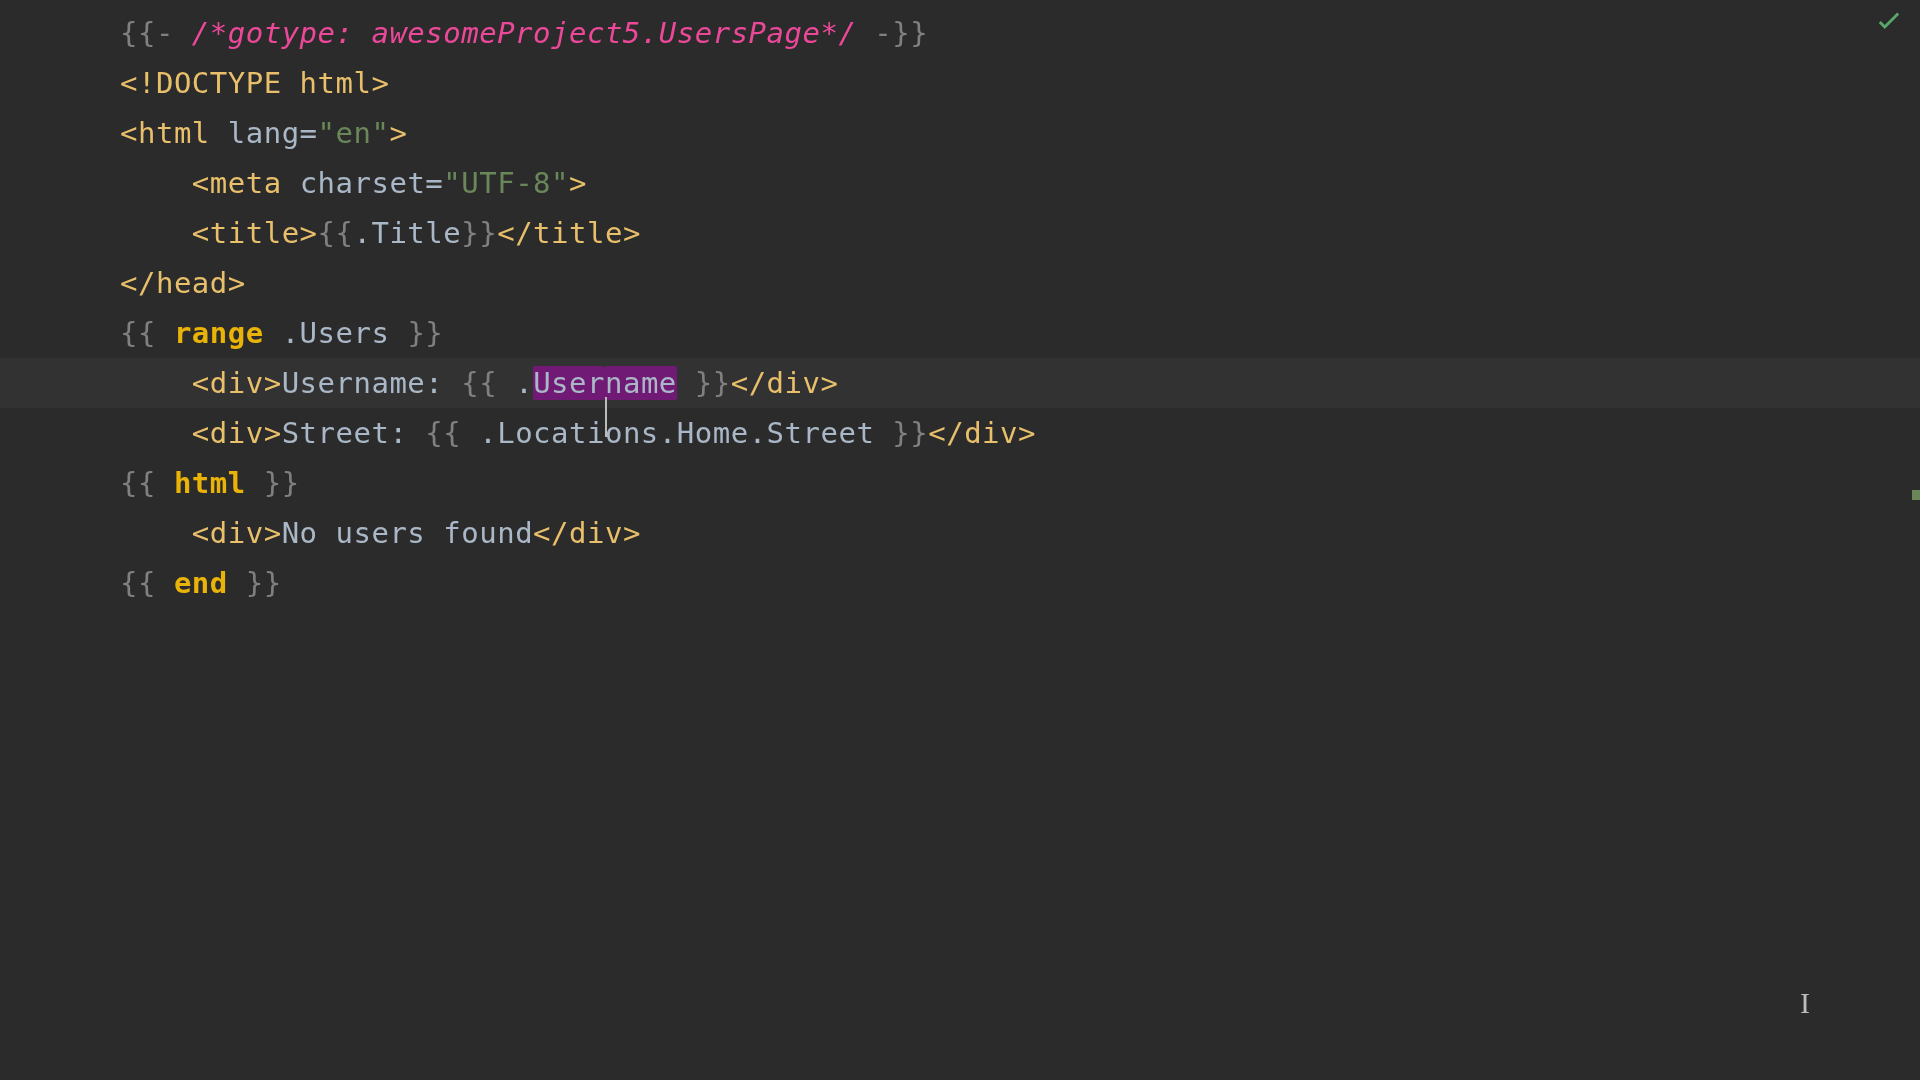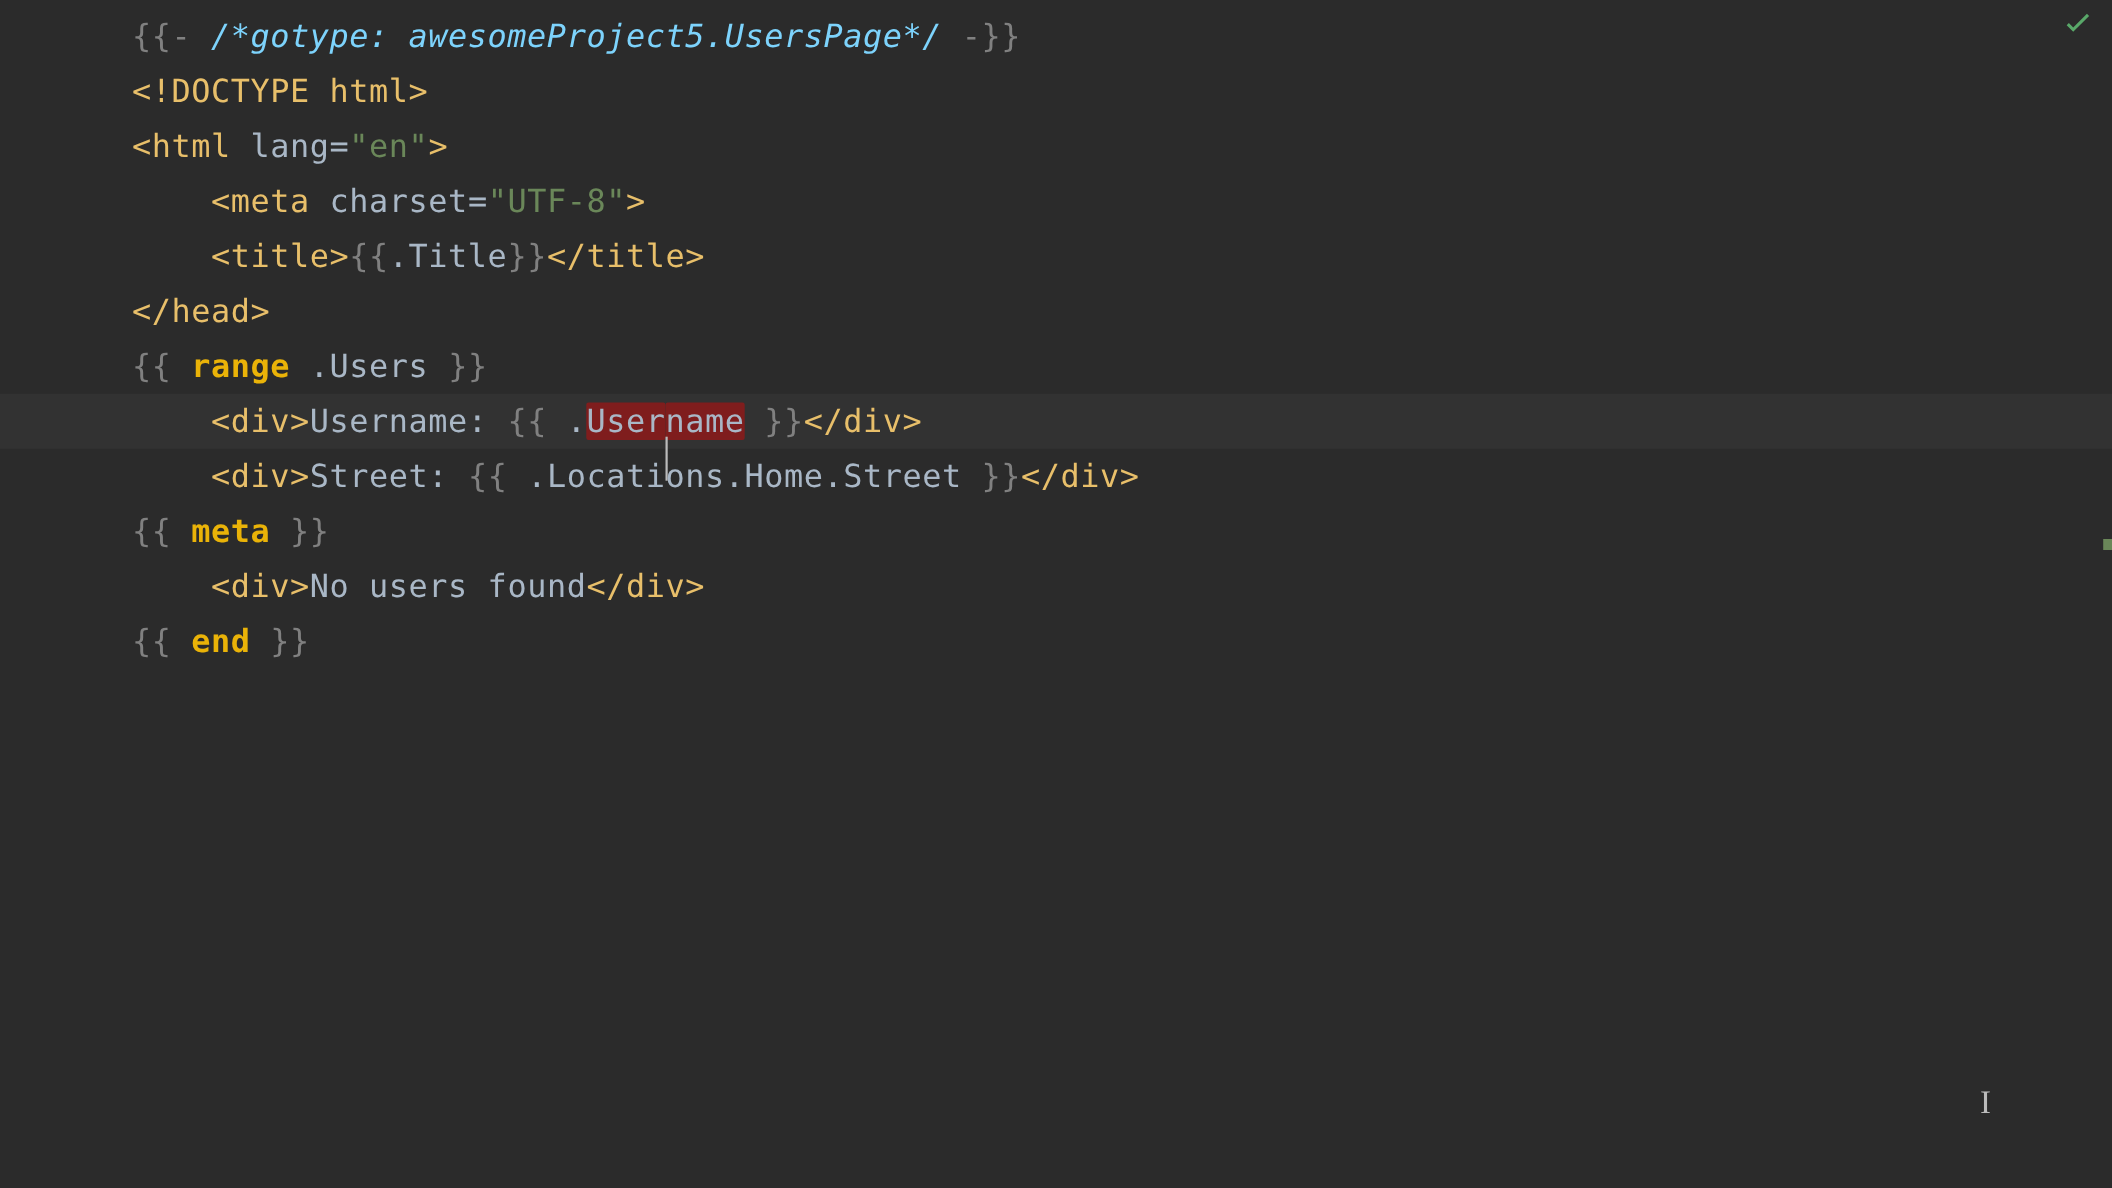--- a/index.html
+++ b/index.html
@@ -26,28 +26,28 @@
     white-space: pre;
     padding-left: 120px;
     color: #a9b7c6;
     letter-spacing: 0.5px;
   }
   .line.current {
     background: #323232;
   }
   .tag       { color: #e8bf6a; }
   .delim     { color: #808080; }
-  .comment   { color: #7dd3fc; font-style: italic; }
+  .comment   { color: #ec4899; font-style: italic; }
   .keyword   { color: #eab308; font-weight: bold; }
   .str       { color: #6a8759; }
   .attr      { color: #a9b7c6; }
   .txt       { color: #a9b7c6; }
   .ident     { color: #a9b7c6; }
   .selword {
-    background: #7f1d1d;
+    background: #701a75;
     border-radius: 2px;
   }
   .caret {
     display: inline-block;
     position: relative;
   }
   .caret::after {
     content: "";
     position: absolute;
     left: 0;
@@ -109,21 +109,21 @@
 
   <div class="line"><span class="tag">&lt;/head&gt;</span></div>
 
 
   <div class="line"><span class="delim">{{ </span><span class="keyword">range</span><span class="ident"> .Users </span><span class="delim">}}</span></div>
 
   <div class="line current"><span class="txt">    </span><span class="tag">&lt;div&gt;</span><span class="txt">Username: </span><span class="delim">{{ </span><span class="ident">.</span><span class="ident selword">User</span><span class="caret"></span><span class="ident selword">name</span><span class="ident"> </span><span class="delim">}}</span><span class="tag">&lt;/div&gt;</span></div>
 
   <div class="line"><span class="txt">    </span><span class="tag">&lt;div&gt;</span><span class="txt">Street: </span><span class="delim">{{ </span><span class="ident">.Locations.Home.Street </span><span class="delim">}}</span><span class="tag">&lt;/div&gt;</span></div>
 
-  <div class="line"><span class="delim">{{ </span><span class="keyword">meta</span><span class="txt"> </span><span class="delim">}}</span></div>
+  <div class="line"><span class="delim">{{ </span><span class="keyword">html</span><span class="txt"> </span><span class="delim">}}</span></div>
 
   <div class="line"><span class="txt">    </span><span class="tag">&lt;div&gt;</span><span class="txt">No users found</span><span class="tag">&lt;/div&gt;</span></div>
 
   <div class="line"><span class="delim">{{ </span><span class="keyword">end</span><span class="txt"> </span><span class="delim">}}</span></div>
 
 
 
   <div class="idle-cursor">I</div>
 </div>
 

